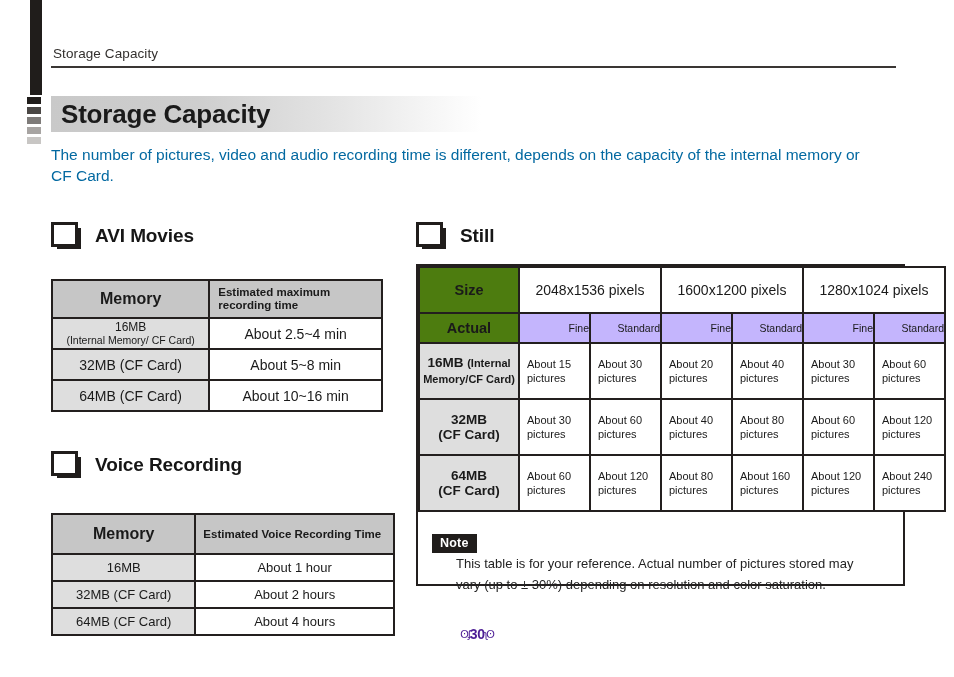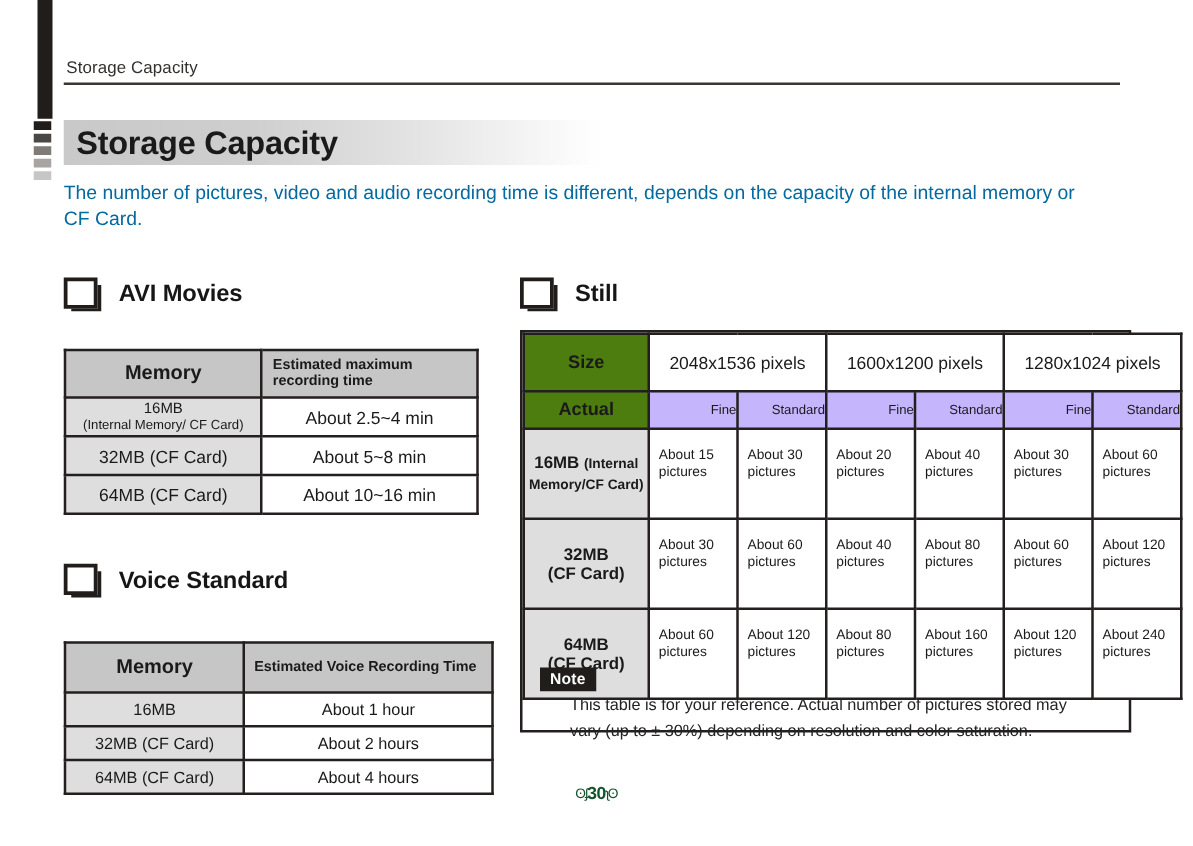--- a/index.html
+++ b/index.html
@@ -202,21 +202,21 @@
     font-size: 13.5px;
     line-height: 15px;
   }
   #still-table .memhdr .sm { font-size: 11px; }
   #still-table .pic-cell {
     width: 62px;
     background: #ffffff;
     font-size: 11px;
     line-height: 14px;
     text-align: left;
-    padding: 4px 0 20px 7px;
+    padding: 4px 0 4px 7px;
     height: 46px;
     vertical-align: middle;
   }
 
   
   #note-wrap {
     position: absolute;
     left: 432px;
     top: 534px;
     width: 462px;
@@ -242,21 +242,21 @@
   }
 
   
   #footer {
     position: absolute;
     left: 0;
     top: 626px;
     width: 954px;
     text-align: center;
     font-size: 13px;
-    color: #14532d;
+    color: #4c1d95;
   }
   #footer .orn {
     font-size: 11px;
     vertical-align: 1px;
     letter-spacing: -1px;
   }
   #footer .pnum {
     font-weight: bold;
     font-size: 14px;
     letter-spacing: -0.3px;
@@ -308,21 +308,21 @@
   <tr>
     <td class="rowhdr cell">64MB (CF Card)</td>
     <td class="white cell">About 10~16 min</td>
   </tr>
 </tbody>
   </table>
 
 <div class="section-head" style="left:51px; top:451px;">
   <span class="sec-icon">
     <span class="shadow"></span><span class="face"></span>
-  </span><span class="sec-title">Voice Standard</span>
+  </span><span class="sec-title">Voice Recording</span>
 </div>
 
 <table id="voice-table">
   <tbody>
       <tr>
     <td class="hdr hdr-mem">Memory</td>
     <td class="hdr hdr-time">Estimated Voice Recording Time</td>
   </tr>
   <tr>
     <td class="rowhdr cell">16MB</td>

